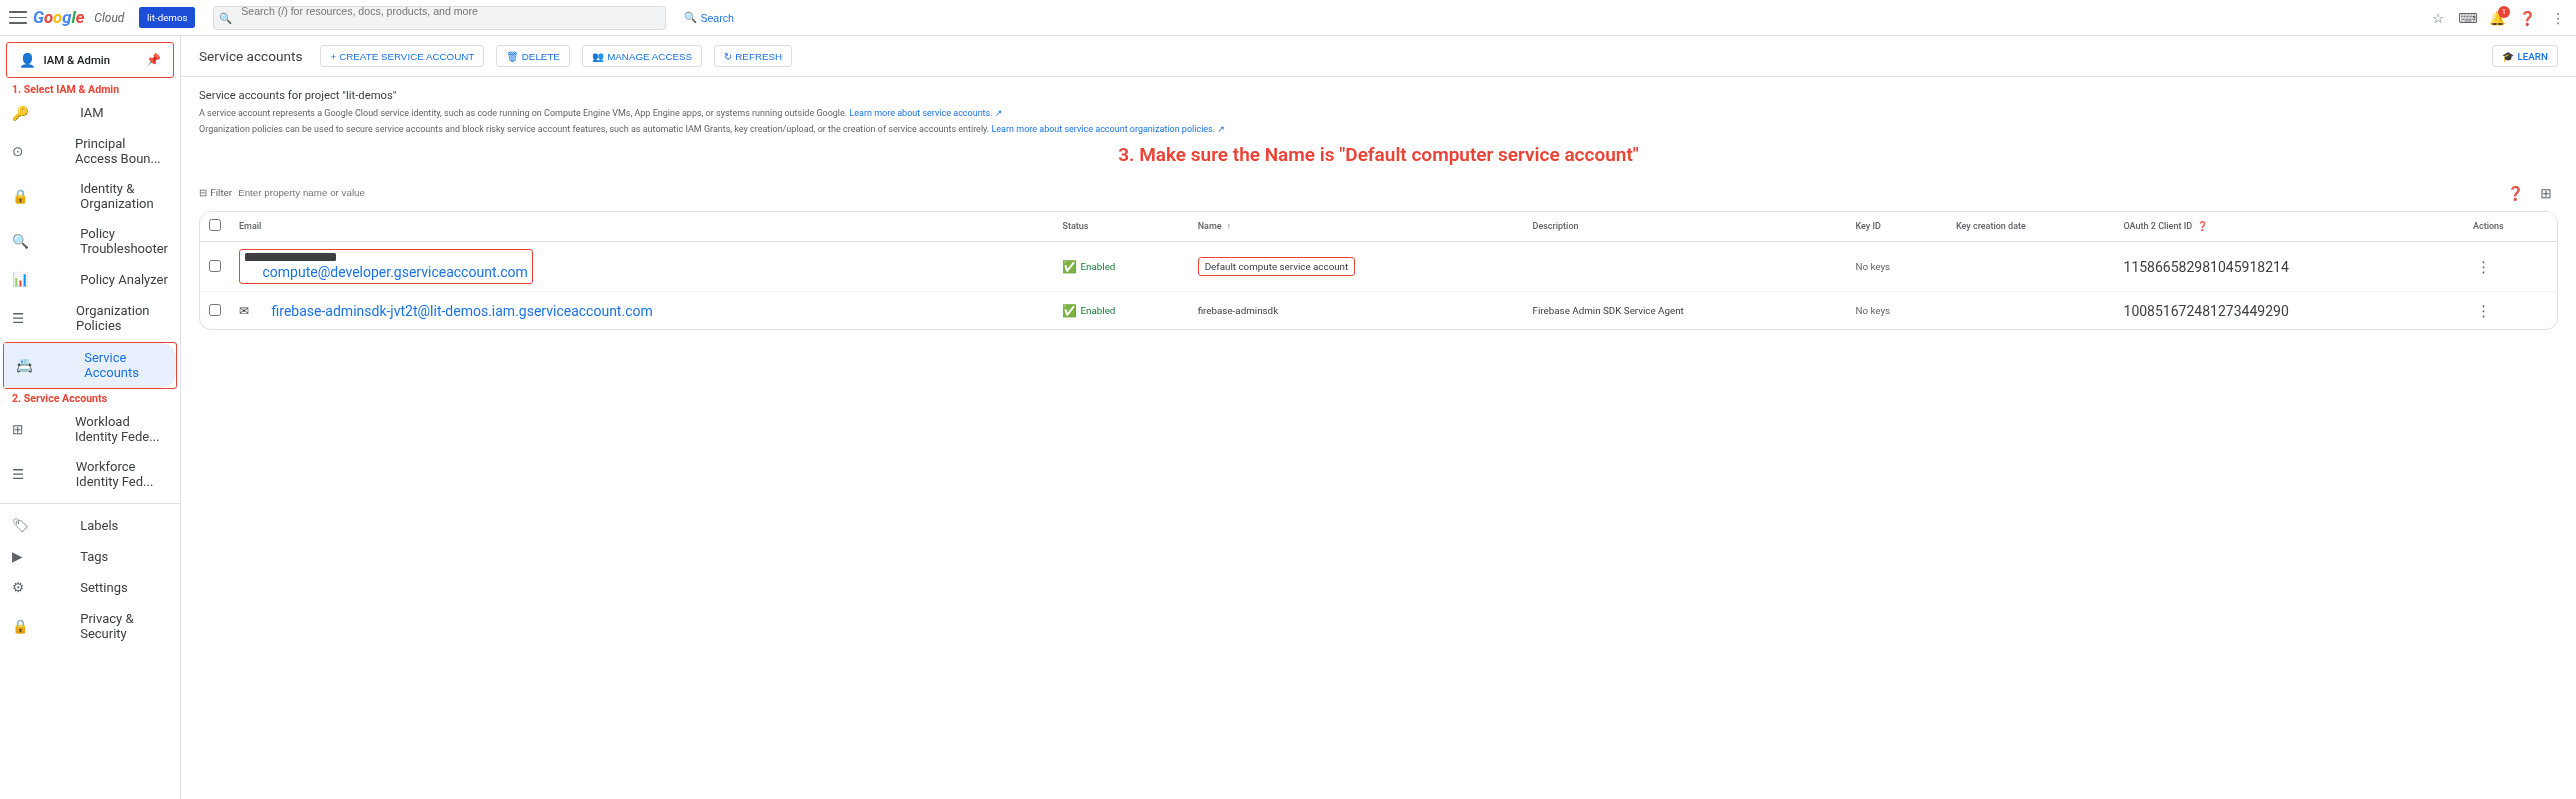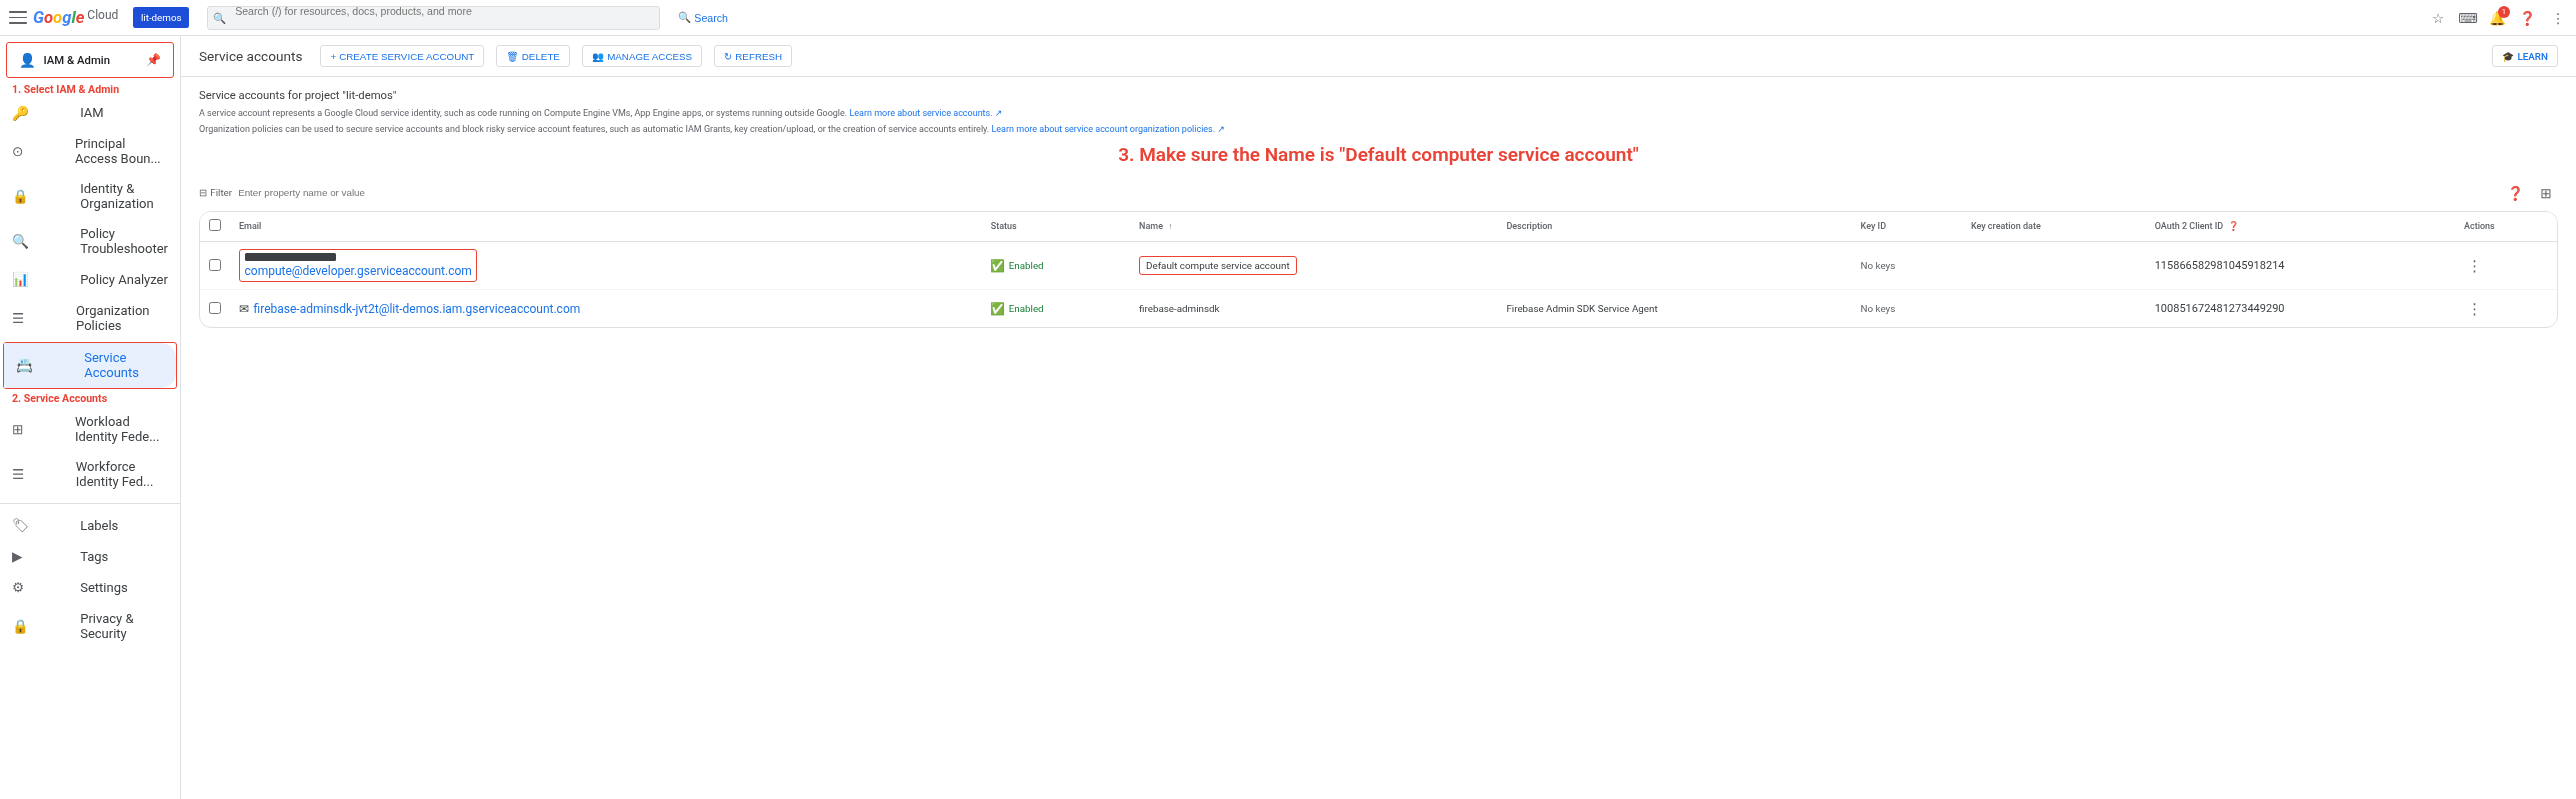--- a/index.html
+++ b/index.html
@@ -5,21 +5,21 @@
     * { box-sizing: border-box; margin: 0; padding: 0; }
     body { font-family: 'Google Sans', Roboto, Arial, sans-serif; font-size: 10.6px; color: #202124; background: #fff; overflow-x: hidden; }
 
     
     .topbar {
       display: flex; align-items: center; height: 36px; border-bottom: 0.8px solid #e0e0e0;
       padding: 0 9px; gap: 6px; position: sticky; top: 0; background: #fff; z-index: 100;
     }
     .topbar-menu-icon { width: 18px; height: 18px; cursor: pointer; display: flex; flex-direction: column; justify-content: center; gap: 3.8px; }
     .topbar-menu-icon span { display: block; height: 1.5px; background: #5f6368; border-radius: 0.8px; }
-    .topbar-logo { display: flex; align-items: flex-start; gap: 3px; margin-right: 6px; }
+    .topbar-logo { display: flex; align-items: center; gap: 10px; margin-right: 6px; }
     .topbar-project-badge {
       background: #1d4ed8; color: #fff; padding: 1.5px 7.6px; border-radius: 2.3px; font-size: 9.8px; margin-left: 3px; height: 21px; display: flex; align-items: center;
     }
     .topbar-search {
       flex: 1; max-width: 453px; margin: 0 12px; position: relative;
     }
     .topbar-search input {
       width: 100%; height: 24px; border: 0.8px solid #dadce0; border-radius: 3px; padding: 0 6px 13px 27px; font-size: 10.6px; color: #5f6368; background: #f1f3f4;
     }
     .search-icon-wrapper { position: absolute; left: 6px; top: 50%; transform: translateY(-50%); color: #5f6368; }
@@ -83,43 +83,43 @@
     
     .table-wrapper { border: 0.8px solid #e0e0e0; border-radius: 12px; overflow: hidden; }
     table { width: 100%; border-collapse: collapse; }
     thead tr { border-bottom: 0.8px solid #e0e0e0; background: #fff; }
     th { padding: 7.6px 9px; font-size: 9px; font-weight: 500; color: #5f6368; text-align: left; white-space: nowrap; }
     td { padding: 7.6px 9px; font-size: 9.8px; color: #3c4043; border-bottom: 0.8px solid #f1f3f4; vertical-align: middle; }
     tr:last-child td { border-bottom: none; }
     .checkbox-cell { width: 30px; }
     input[type="checkbox"] { width: 12px; height: 12px; cursor: pointer; }
     .sort-arrow { margin-left: 3px; font-size: 8.3px; }
-    .email-link { color: #1a73e8; text-decoration: none; font-size: 12px; }
+    .email-link { color: #1a73e8; text-decoration: none; font-size: 14px; margin-left: 18px; }
     .status-enabled { display: flex; align-items: center; gap: 3px; color: #188038; font-size: 9.8px; }
     .status-icon { color: #188038; font-size: 12px; }
     .name-box { border: 1.5px solid #ea4335; border-radius: 3px; padding: 3px 6px; display: inline-block; }
     .no-keys { color: #5f6368; font-size: 9.8px; }
-    .oauth-id { font-size: 11px; color: #3c4043; }
+    .oauth-id { font-size: 14px; color: #3c4043; }
     .actions-btn { cursor: pointer; color: #5f6368; font-size: 15px; display: flex; align-items: center; justify-content: center; width: 21px; height: 21px; border-radius: 50%; }
     .row-highlighted { background: #fff; }
   </style>
 </head>
 <body>
 
 <div class="topbar">
   <div class="topbar-menu-icon">
     <span></span>
       <span></span>
       <span></span>
   </div>
   <div class="topbar-logo">
     <span style="font-size:16.6px; font-weight:700; font-style:italic;">
       <span style="color:#4285f4">G</span><span style="color:#ea4335">o</span><span style="color:#fbbc05">o</span><span style="color:#4285f4">g</span><span style="color:#34a853">l</span><span style="color:#ea4335">e</span>
     </span>
-    <span style="color:#5f6368; font-size:12px;">Cloud</span>
+    <span style="color:#5f6368; font-size:12px;font-style:italic;">Cloud</span>
   </div>
   <div class="topbar-project-badge">lit-demos</div>
 
   <div class="topbar-search">
     <div class="search-icon-wrapper">🔍</div>
     <input type="text" placeholder="Search (/) for resources, docs, products, and more" style="">
   </div>
 
   <button class="topbar-search-btn">
     <span>🔍</span>

